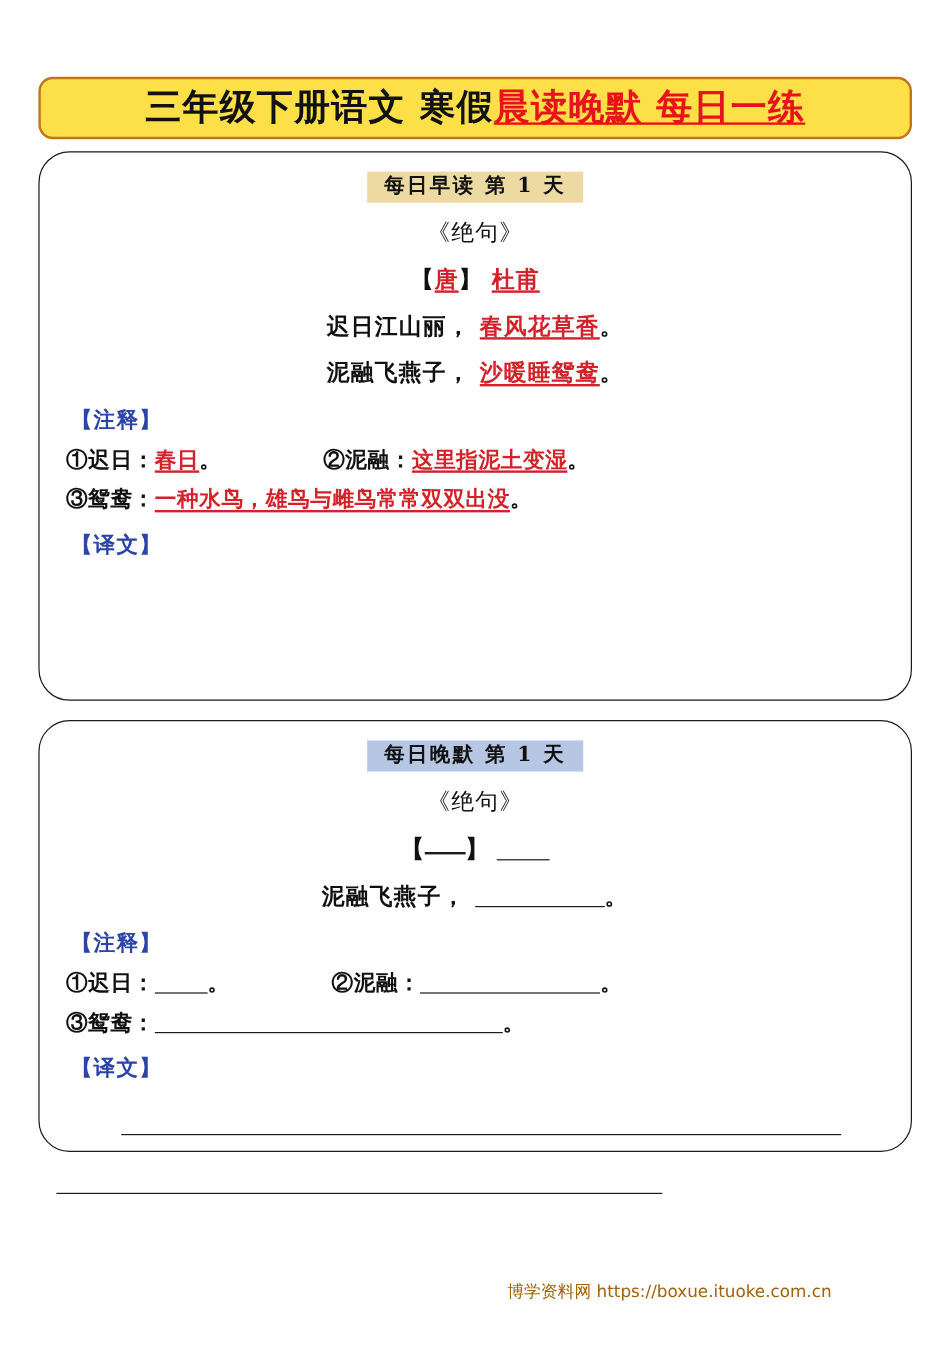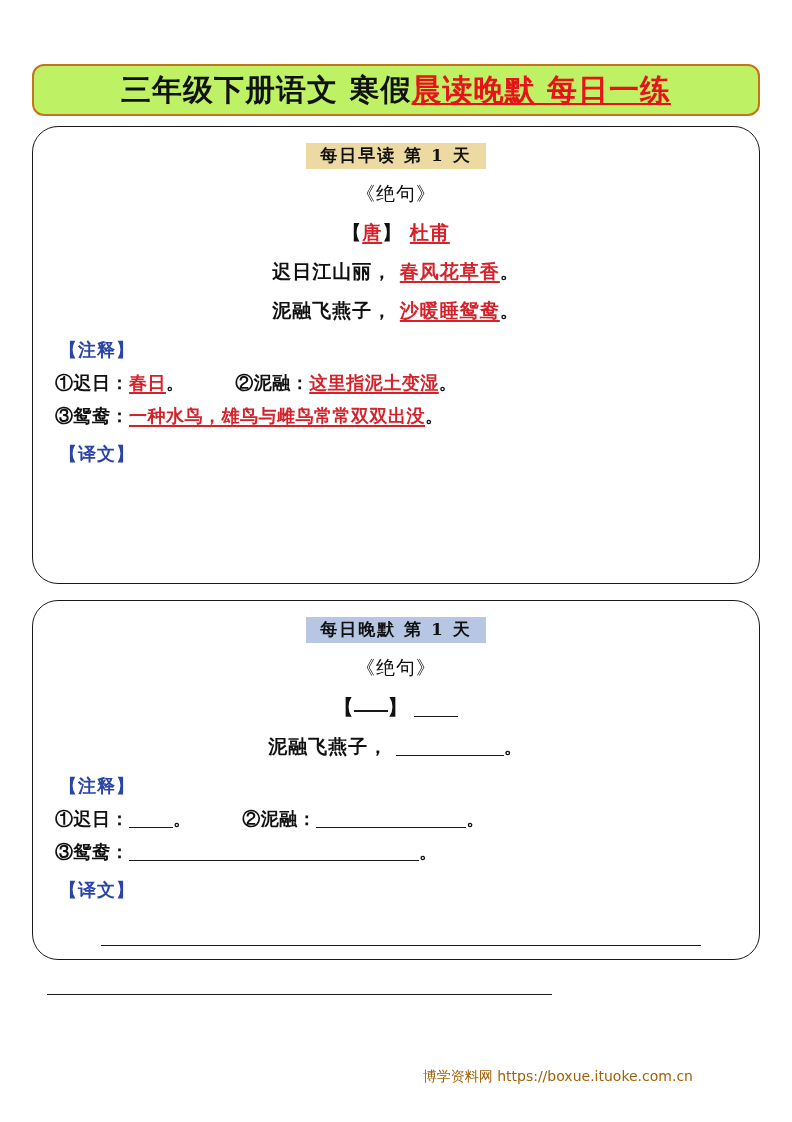--- a/index.html
+++ b/index.html
@@ -16,21 +16,21 @@
   }
 
   
   .title-banner {
     position: absolute;
     left: 32px;
     top: 64px;
     width: 728px;
     height: 52px;
     box-sizing: border-box;
-    background: #bef264;
+    background: #fde047;
     border: 2.5px solid #c4741a;
     border-radius: 12px;
     display: flex;
     align-items: center;
     justify-content: center;
     white-space: nowrap;
   }
   .title-text {
     font-size: 30px;
     font-weight: bold;
@@ -115,21 +115,21 @@
   }
 
   .note-row {
     font-size: 18px;
     font-weight: bold;
     color: #111111;
     margin: 9px 0 0 22px;
     letter-spacing: 0.5px;
     white-space: nowrap;
   }
-  .note-col2 { display: inline-block; margin-left: 44px; }
+  .note-col2 { display: inline-block; margin-left: 78px; }
 
   .translation {
     font-size: 18px;
     font-weight: bold;
     color: #d4222a;
     margin: 10px 20px 0 22px;
     line-height: 1.75;
     text-align: justify;
   }
   .translation .u {

